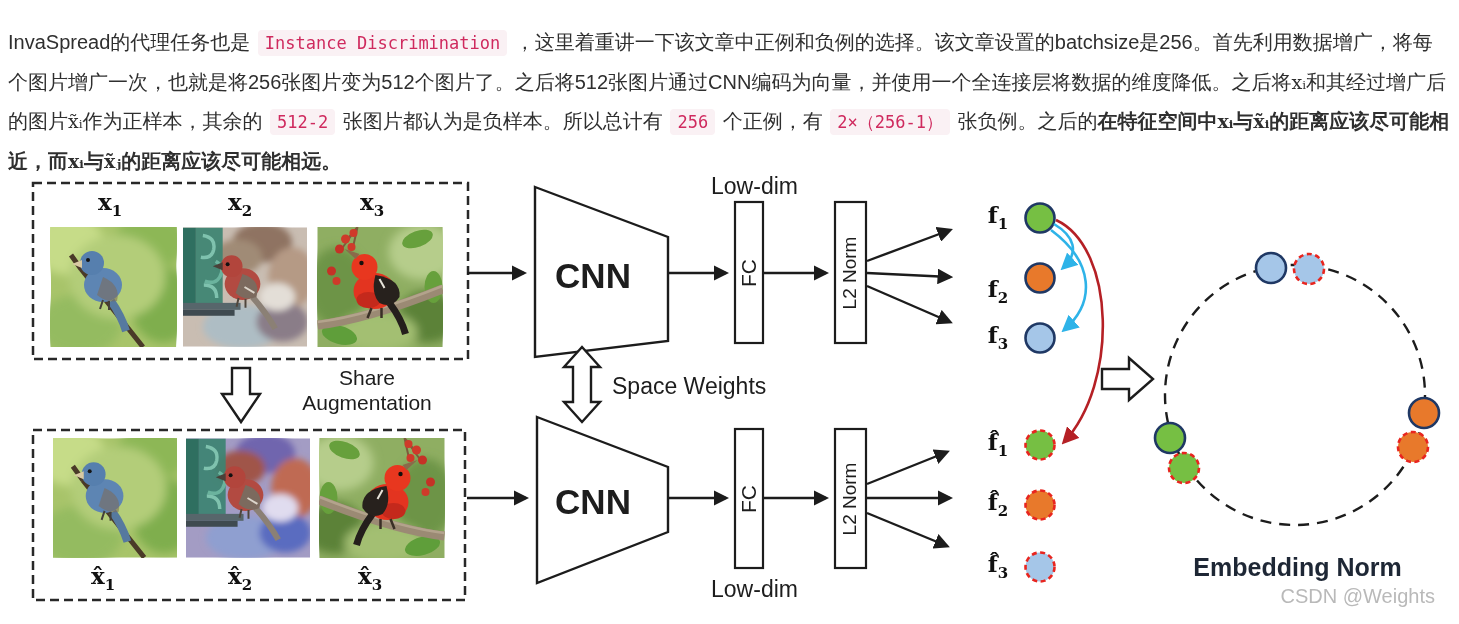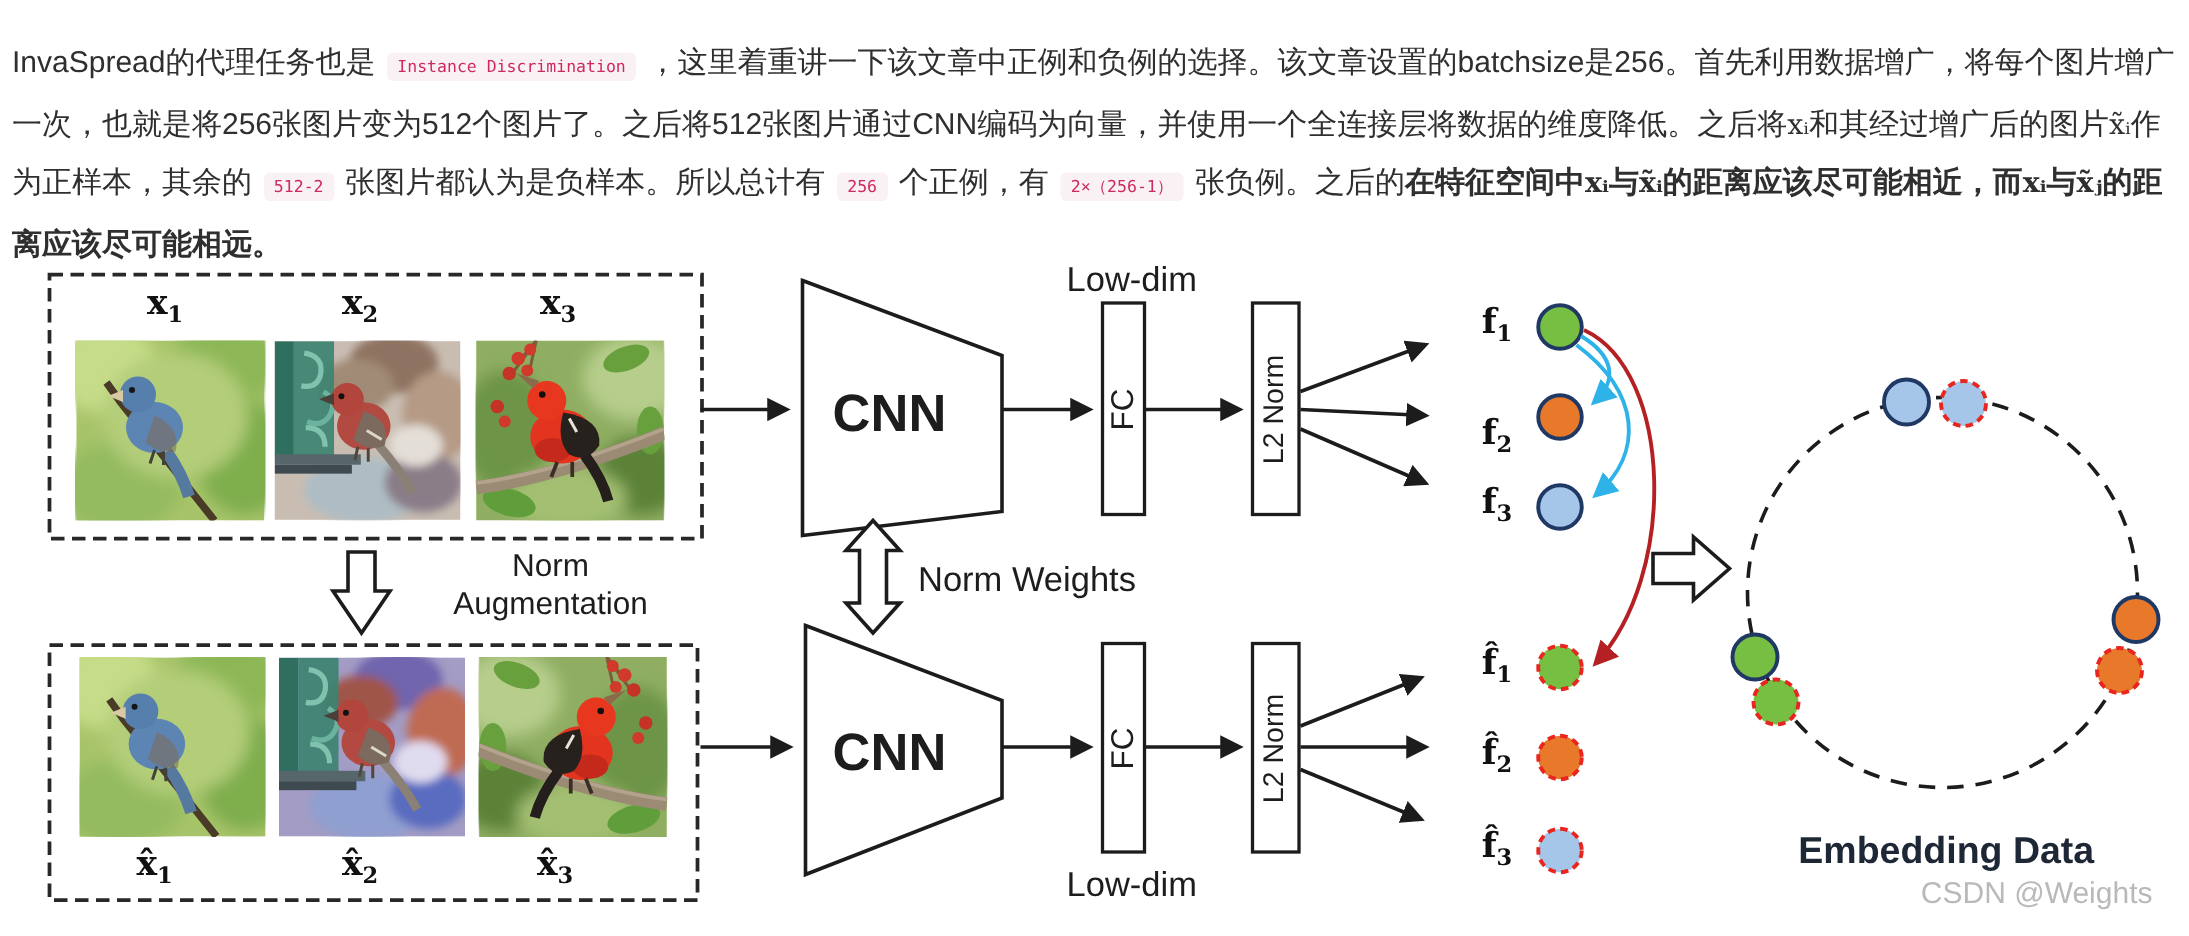--- a/index.html
+++ b/index.html
@@ -3,21 +3,21 @@
 <meta charset="utf-8">
 <style>
   html,body{margin:0;padding:0;background:#fff;}
   .page{position:relative;width:1459px;height:624px;background:#fff;overflow:hidden;
         font-family:"Liberation Sans","DejaVu Sans",sans-serif;}
   
   .article{position:absolute;left:0;top:0;width:1443px;padding:3px 8px 0 8px;
            font-size:20px;line-height:39px;color:#2f2f2f;letter-spacing:0;}
   .seg{white-space:pre-wrap;}
   .seg-code{font-family:"DejaVu Sans Mono","Liberation Mono",monospace;
-            font-size:11px;color:#cf2a5e;background:#faf1f4;border-radius:4px;
+            font-size:17px;color:#cf2a5e;background:#faf1f4;border-radius:4px;
             padding:3px 7px;margin:0 2px;text-align:center;}
   .seg-math{font-family:"DejaVu Serif","Liberation Serif",serif;font-size:19px;}
   .seg-bold{font-weight:bold;text-align:right;}
   .seg-boldmath{font-family:"DejaVu Serif","Liberation Serif",serif;font-weight:bold;font-size:19px;}
   
   .figure{position:absolute;left:0;top:170px;width:1243px;height:454px;}
   .figure svg.canvas{position:absolute;left:0;top:0;}
   .flabel,.mlabel{position:absolute;font-family:"DejaVu Serif","Liberation Serif",serif;
           font-weight:bold;font-size:23px;color:#111;text-align:center;width:60px;}
   .flabel sub,.mlabel sub{font-size:15px;}
@@ -220,28 +220,28 @@
 
     <div class="mlabel" style="left:80px;top:18px"><span>x</span><sub>1</sub></div>
     <div class="mlabel" style="left:210px;top:18px"><span>x</span><sub>2</sub></div>
     <div class="mlabel" style="left:342px;top:18px"><span>x</span><sub>3</sub></div>
 
     <div class="mlabel" style="left:73px;top:392px"><span>x̂</span><sub>1</sub></div>
     <div class="mlabel" style="left:210px;top:392px"><span>x̂</span><sub>2</sub></div>
     <div class="mlabel" style="left:340px;top:392px"><span>x̂</span><sub>3</sub></div>
 
     <div class="dataaug">
-      <span>Norm</span><br>
+      <span>Share</span><br>
       <span>Augmentation</span>
     </div>
 
     <div class="cnn" style="left:553px;top:86px">CNN</div>
     <div class="cnn" style="left:553px;top:312px">CNN</div>
 
-    <div class="shareweights">Norm Weights</div>
+    <div class="shareweights">Space Weights</div>
 
     <div class="figtext" style="left:692px;top:3px;width:125px">Low-dim</div>
     <div class="figtext" style="left:692px;top:406px;width:125px">Low-dim</div>
 
     <div class="vbox" style="left:735px;top:32px;width:28px;height:141px">
         <span class="fc-f">FC</span>
       </div>
     <div class="vbox" style="left:735px;top:259px;width:28px;height:139px">
         <span class="fc-f">FC</span>
       </div>
@@ -252,16 +252,16 @@
         <span class="l2-f">L2 Norm</span>
       </div>
 
     <div class="flabel" style="left:968px;top:31px"><span>f</span><sub>1</sub></div>
     <div class="flabel" style="left:968px;top:105px"><span>f</span><sub>2</sub></div>
     <div class="flabel" style="left:968px;top:151px"><span>f</span><sub>3</sub></div>
     <div class="flabel" style="left:968px;top:258px"><span>f̂</span><sub>1</sub></div>
     <div class="flabel" style="left:968px;top:318px"><span>f̂</span><sub>2</sub></div>
     <div class="flabel" style="left:968px;top:380px"><span>f̂</span><sub>3</sub></div>
 
-    <div class="embed">Embedding Data</div>
+    <div class="embed">Embedding Norm</div>
     <div class="wmark">CSDN @Weights</div>
   </div>
 </div>
 
 </body></html>

